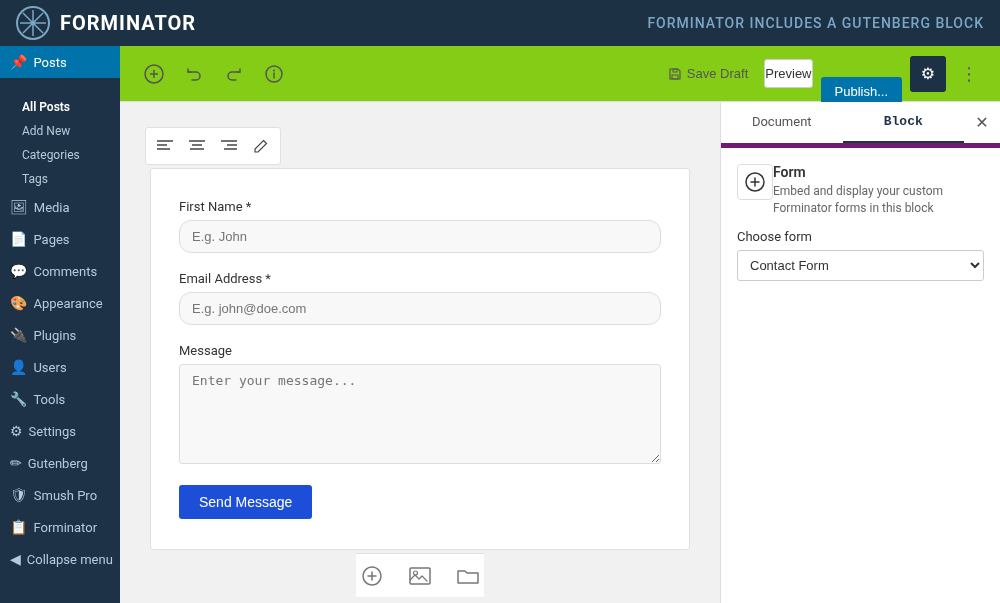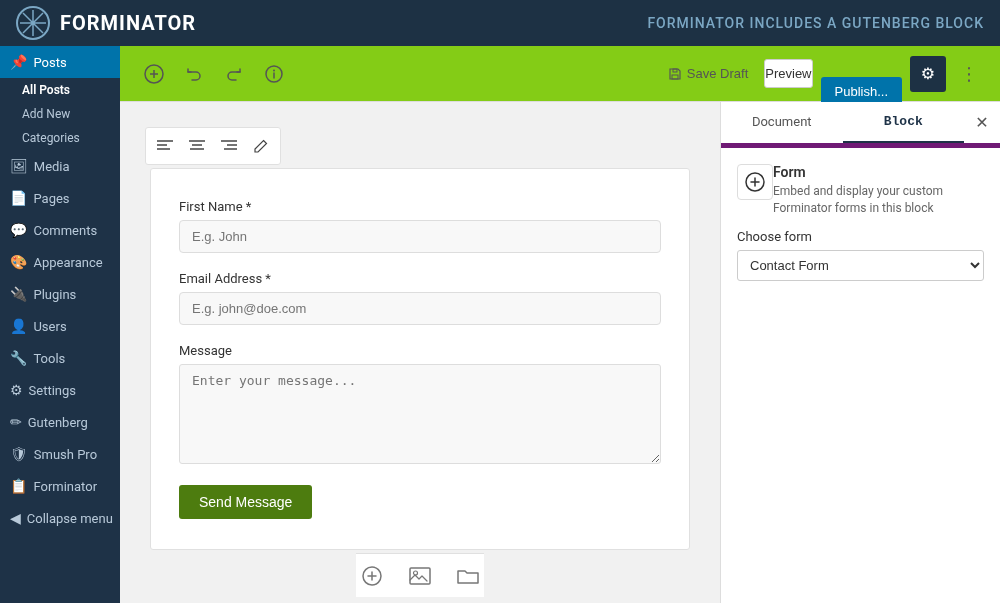--- a/index.html
+++ b/index.html
@@ -58,21 +58,21 @@
       gap: 6px;
       padding: 8px 10px;
       color: #b8c9d9;
       font-size: 13px;
       cursor: pointer;
       white-space: nowrap;
     }
     .sidebar-item.highlight { background: #0073aa; color: white; }
     .sidebar-icon { font-size: 14px; flex-shrink: 0; }
     .sidebar-sub { padding: 5px 10px 5px 22px; color: #b8c9d9; font-size: 12px; cursor: pointer; }
-    .sidebar-sub.active { color: white; font-weight: 600; }
+    .sidebar-sub.active { color: white; font-weight: 600; margin-top: 17px; }
 
     
     .content-area {
       flex: 1;
       display: flex;
       flex-direction: column;
       overflow: hidden;
       background: #f1f1f1;
     }
 
@@ -225,38 +225,38 @@
       display: block;
       font-size: 13px;
       color: #333;
       margin-bottom: 6px;
       font-weight: 400;
     }
     .form-input {
       width: 100%;
       padding: 8px 12px;
       border: 1px solid #ddd;
-      border-radius: 4px;
+      border-radius: 12px;
       background: #f8f8f8;
       font-size: 13px;
       color: #999;
     }
     .form-textarea {
       width: 100%;
       padding: 8px 12px;
       border: 1px solid #ddd;
       border-radius: 3px;
       background: #f8f8f8;
       font-size: 13px;
       color: #999;
       height: 100px;
       resize: vertical;
     }
     .form-submit-btn {
-      background: #4d7c0f;
+      background: #1d4ed8;
       color: white;
       border: none;
       padding: 9px 20px;
       border-radius: 3px;
       cursor: pointer;
       font-size: 14px;
     }
 
     
     .editor-bottom-bar {
@@ -390,20 +390,21 @@
 <div class="main-layout">
 
   <div class="sidebar">
     <div class="sidebar-item highlight">
       <span class="sidebar-icon">📌</span>
       <span>Posts</span>
     </div>
     <div class="sidebar-sub active">All Posts</div>
     <div class="sidebar-sub">Add New</div>
     <div class="sidebar-sub">Categories</div>
+    <div class="sidebar-sub">Tags</div>
     <div class="sidebar-item">
       <span class="sidebar-icon">🖼</span>
       <span>Media</span>
     </div>
     <div class="sidebar-item">
       <span class="sidebar-icon">📄</span>
       <span>Pages</span>
     </div>
     <div class="sidebar-item">
       <span class="sidebar-icon">💬</span>

